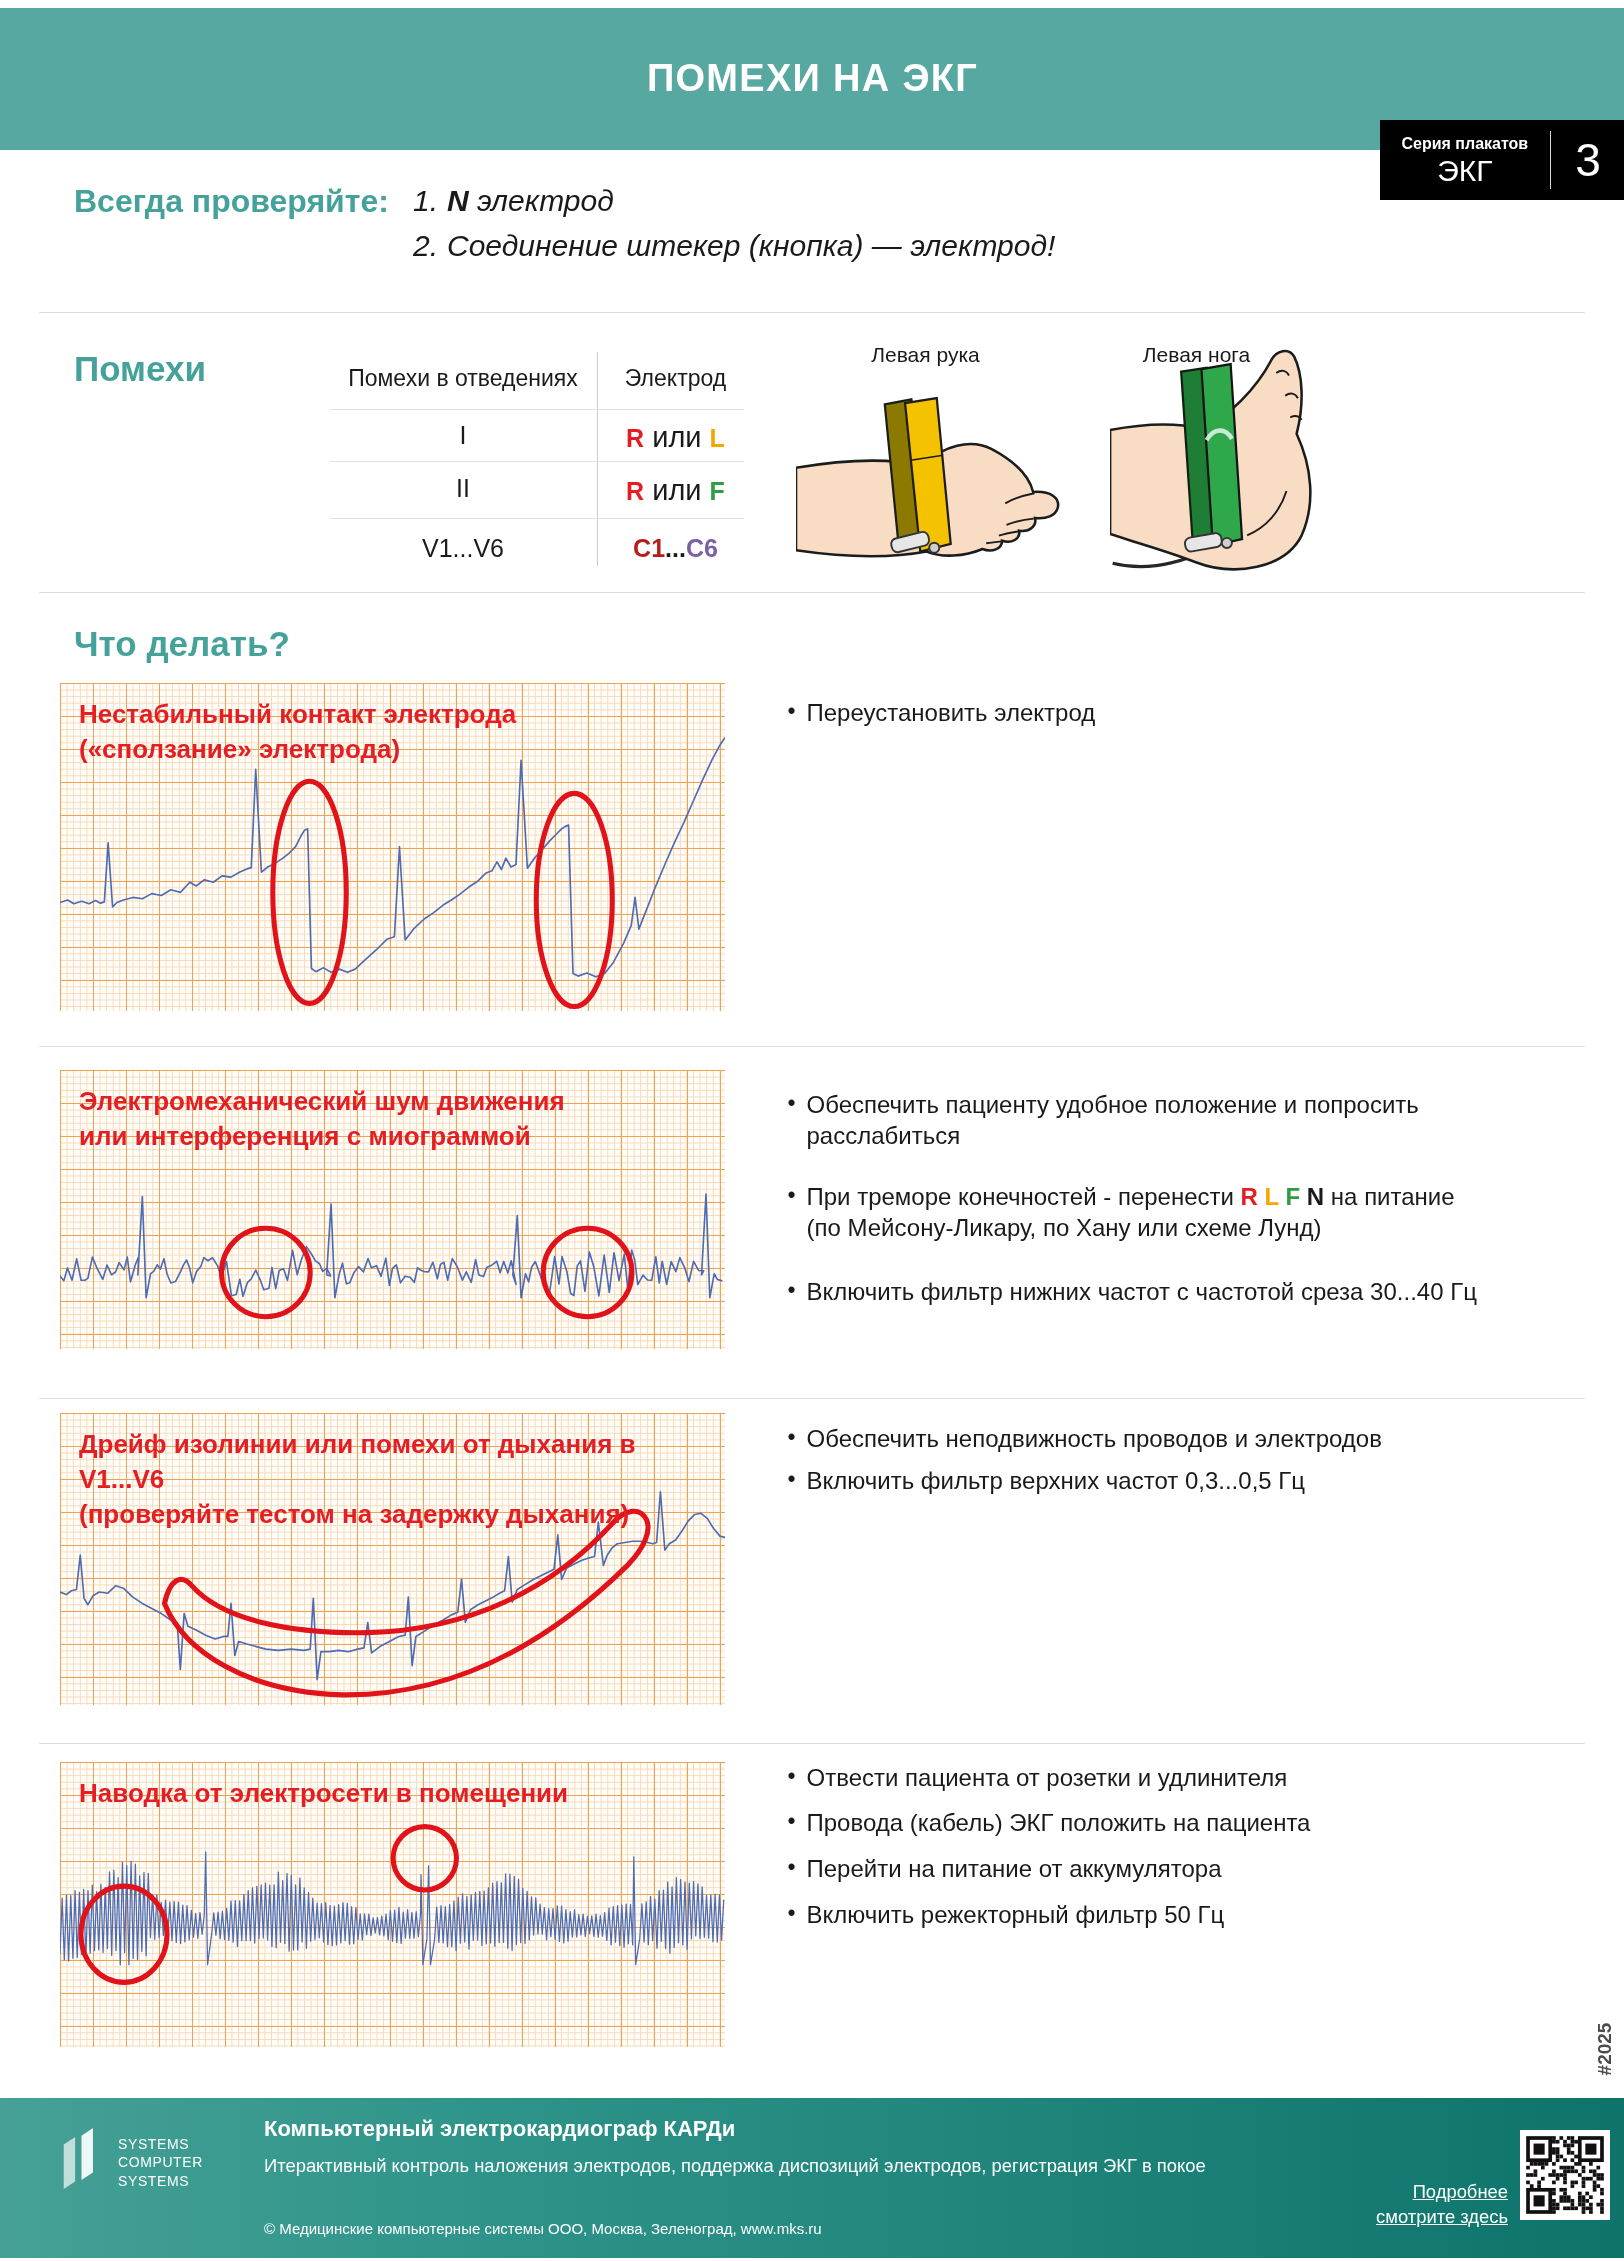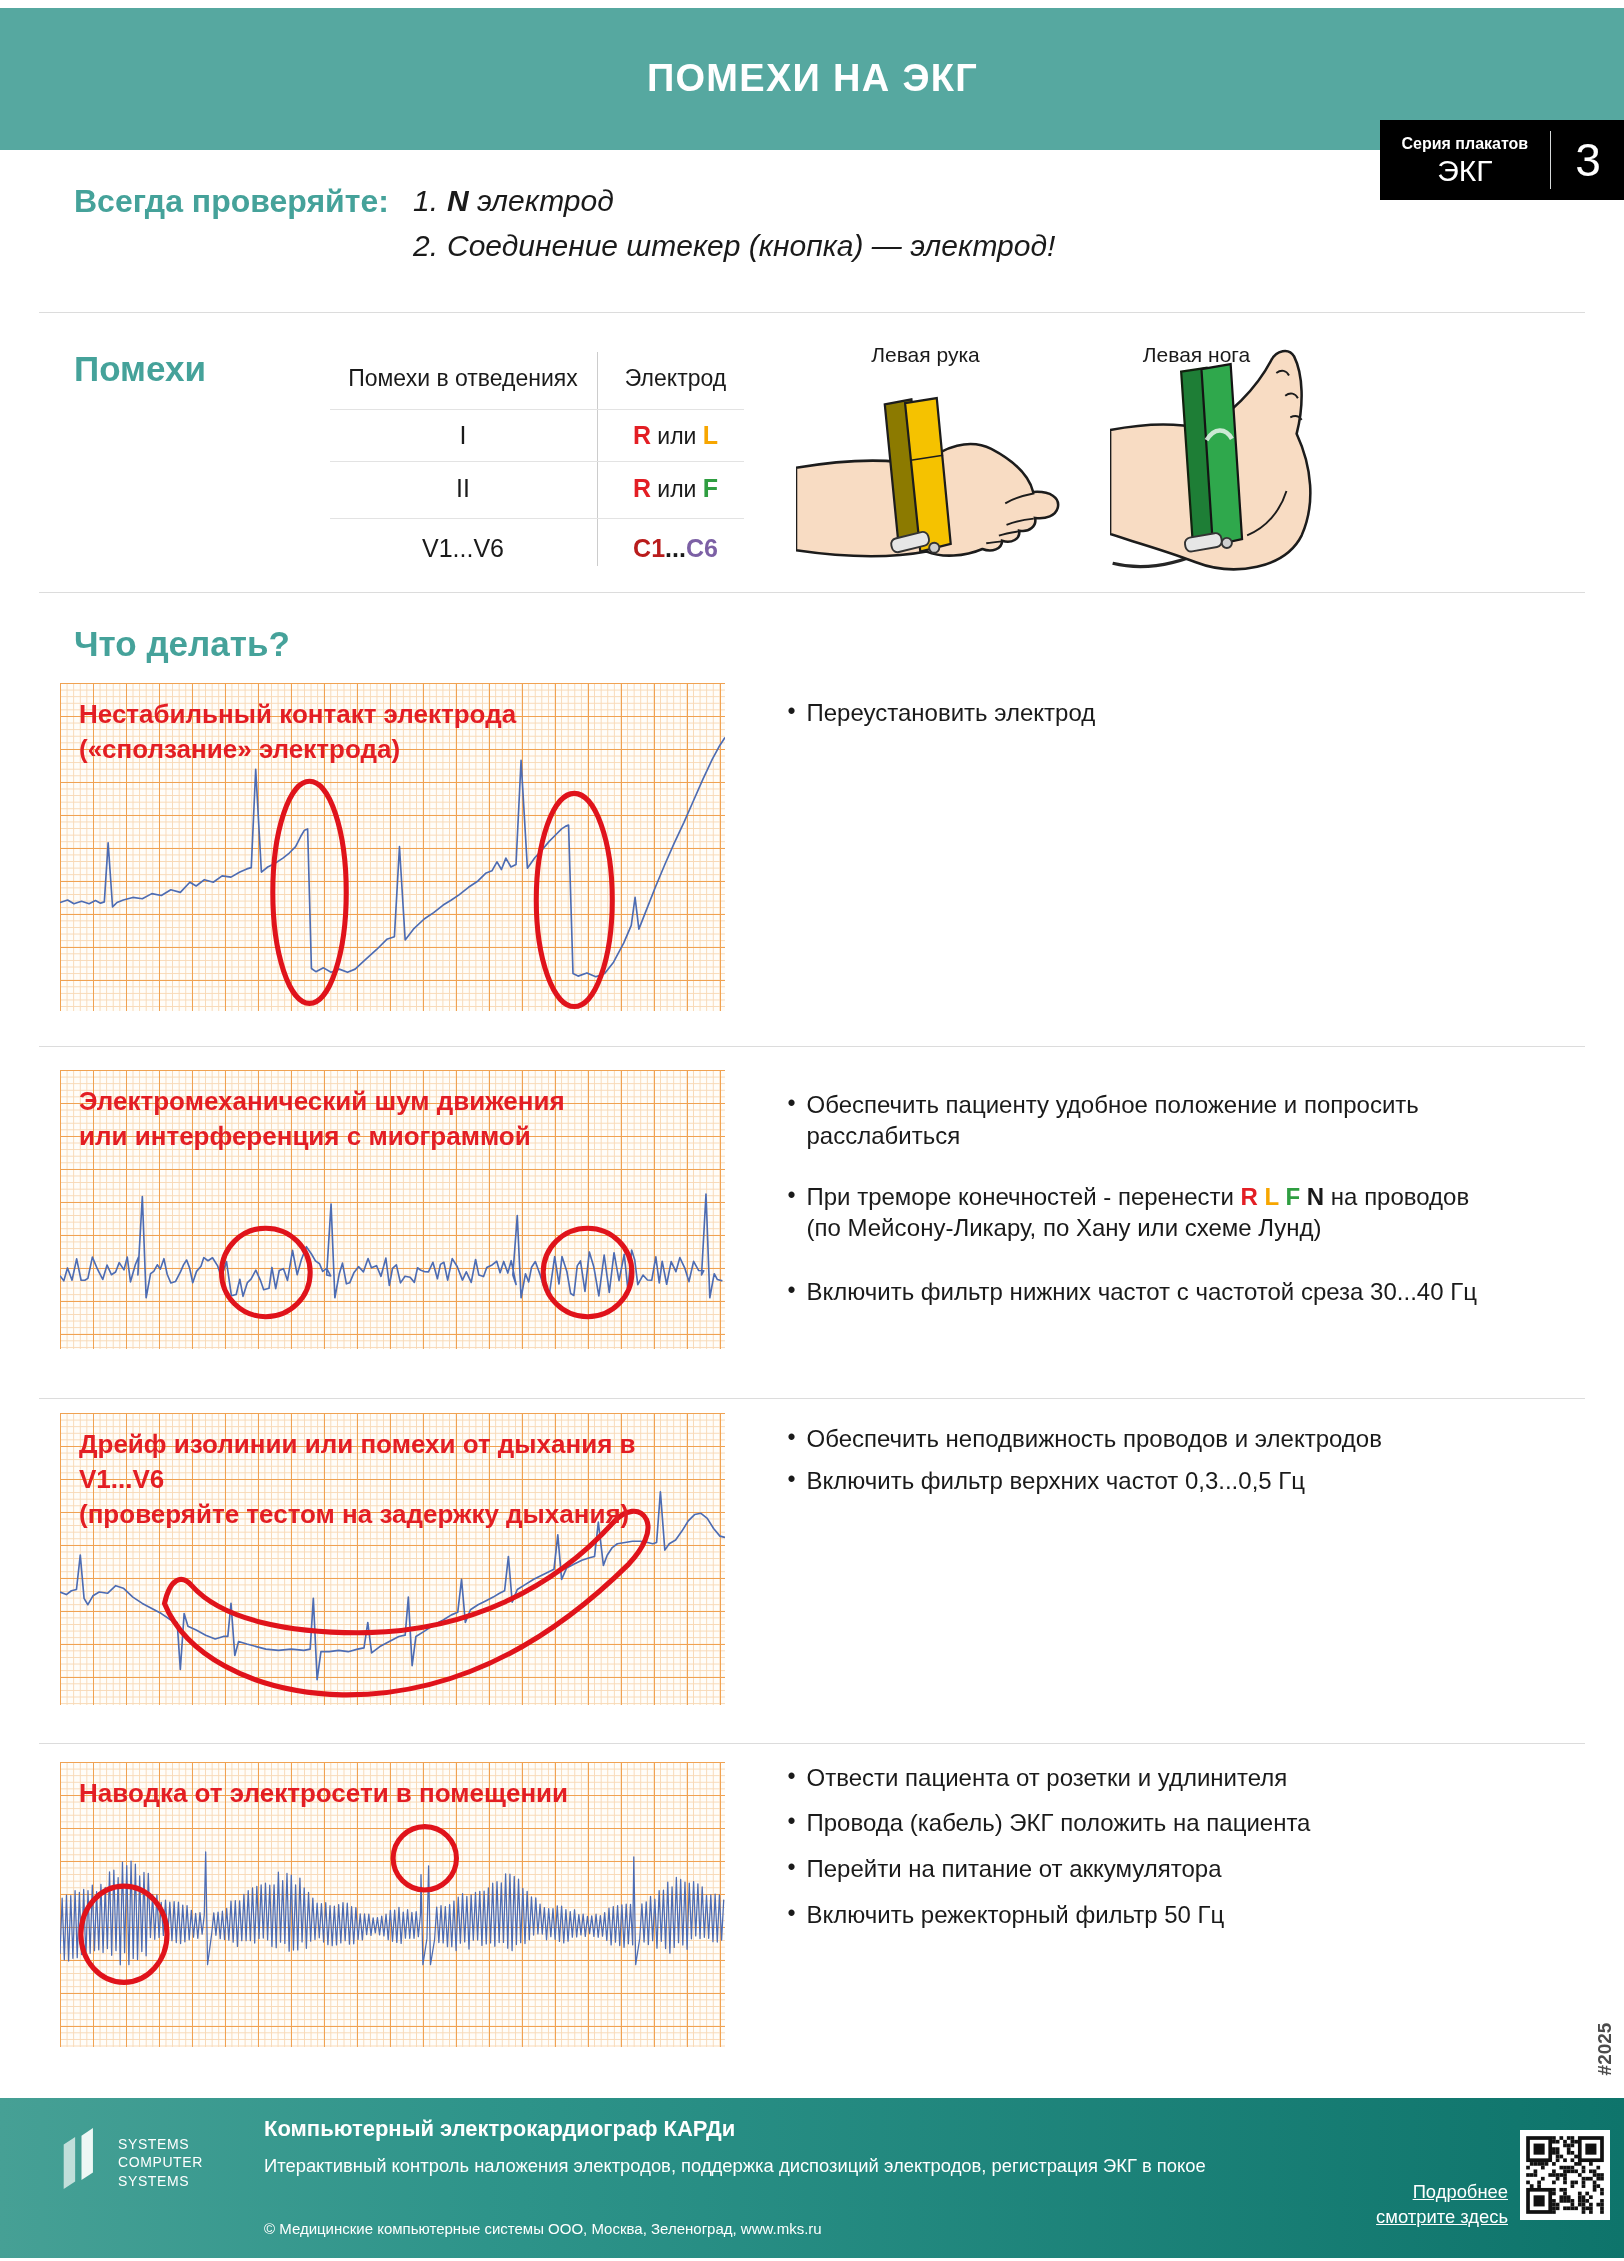--- a/index.html
+++ b/index.html
@@ -31,21 +31,21 @@
   #pomekhi-heading{top:349px} #what-heading{top:624px}
 
   
   .tbl-header{position:absolute;font-size:23px;text-align:center;}
   #th-leads{left:330px;top:365px;width:266px;}
   #th-electrode{left:607px;top:365px;width:137px;}
   .tbl-vline{position:absolute;left:597px;top:352px;width:1.3px;height:214px;background:#ccc;}
   .tbl-hline{position:absolute;left:330px;width:414px;height:1.3px;background:#e3e3e3;}
   .tbl-lead{position:absolute;left:330px;width:266px;text-align:center;font-size:25px;}
   .tbl-val{position:absolute;left:607px;width:137px;text-align:center;font-size:25px;font-weight:bold;white-space:nowrap;}
-  .tbl-val .sep{font-weight:normal;font-size:23px;}
+  .tbl-val .sep{font-weight:normal;font-size:29px;}
 
   
   .fig-label{position:absolute;font-size:21px;text-align:center;width:165px;}
   #lbl-arm{left:843px;top:343px} #lbl-leg{left:1114px;top:343px}
   .fig{position:absolute;}
   #arm-fig{left:796px;top:379px;width:279px;height:198px;}
   #leg-fig{left:1110px;top:345px;width:273px;height:236px;}
 
   
   .ecg{position:absolute;left:60px;width:665px;background-color:#fffdf9;
@@ -193,21 +193,21 @@
       <div>Электромеханический шум движения</div>
       <div>или интерференция с миограммой</div>
     </div>
   </div>
   <div id="b2-1" class="bullet">
     <div>Обеспечить пациенту удобное положение и попросить</div>
     <div>расслабиться</div>
   </div>
   <div id="b2-2" class="bullet">
     <div>
-      <span>При треморе конечностей - перенести </span><span class="cl" style="color: rgb(227, 30, 36);">R </span><span class="cl" style="color: rgb(247, 166, 0);">L </span><span class="cl" style="color: rgb(47, 158, 65);">F </span><span class="cl" style="color: rgb(26, 26, 26);">N</span><span> на проводов</span>
+      <span>При треморе конечностей - перенести </span><span class="cl" style="color: rgb(227, 30, 36);">R </span><span class="cl" style="color: rgb(247, 166, 0);">L </span><span class="cl" style="color: rgb(47, 158, 65);">F </span><span class="cl" style="color: rgb(26, 26, 26);">N</span><span> на питание</span>
     </div>
     <div>(по Мейсону-Ликару, по Хану или схеме Лунд)</div>
   </div>
   <div id="b2-3" class="bullet">
     <div>Включить фильтр нижних частот с частотой среза 30...40 Гц</div>
   </div>
 
   <div class="divider" style="top:1398px"></div>
 
   <div id="strip3" class="ecg">

